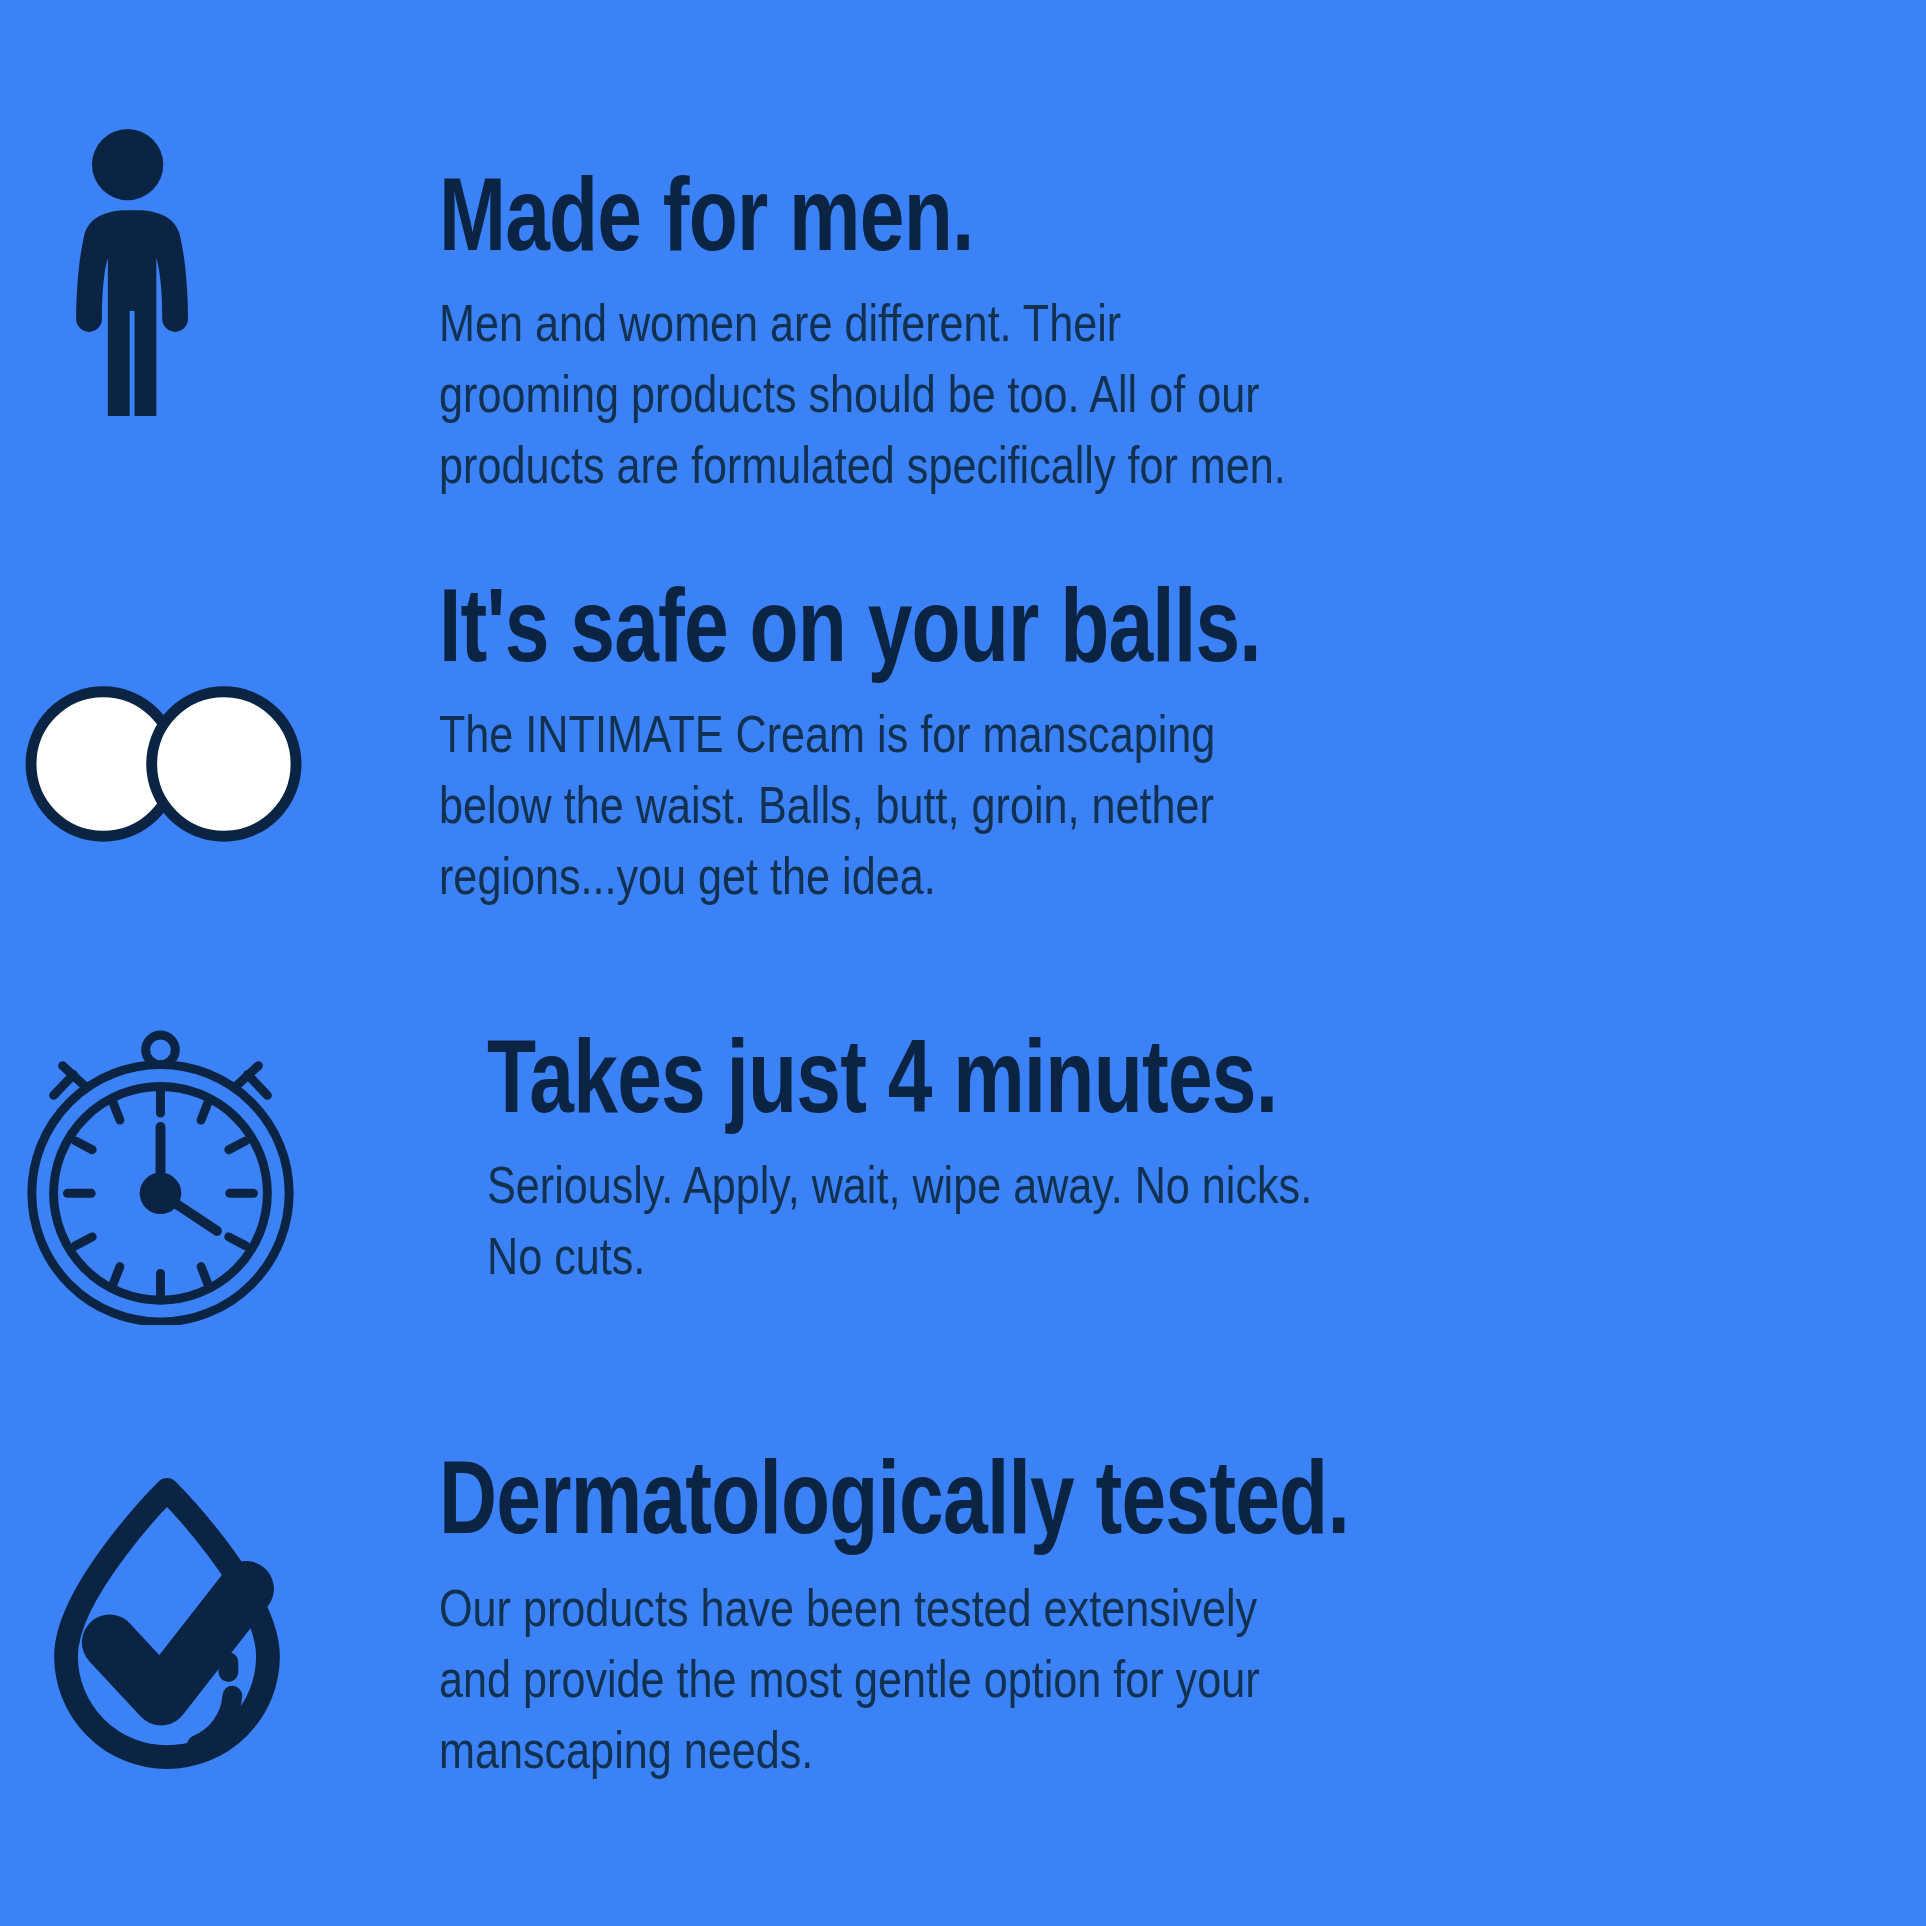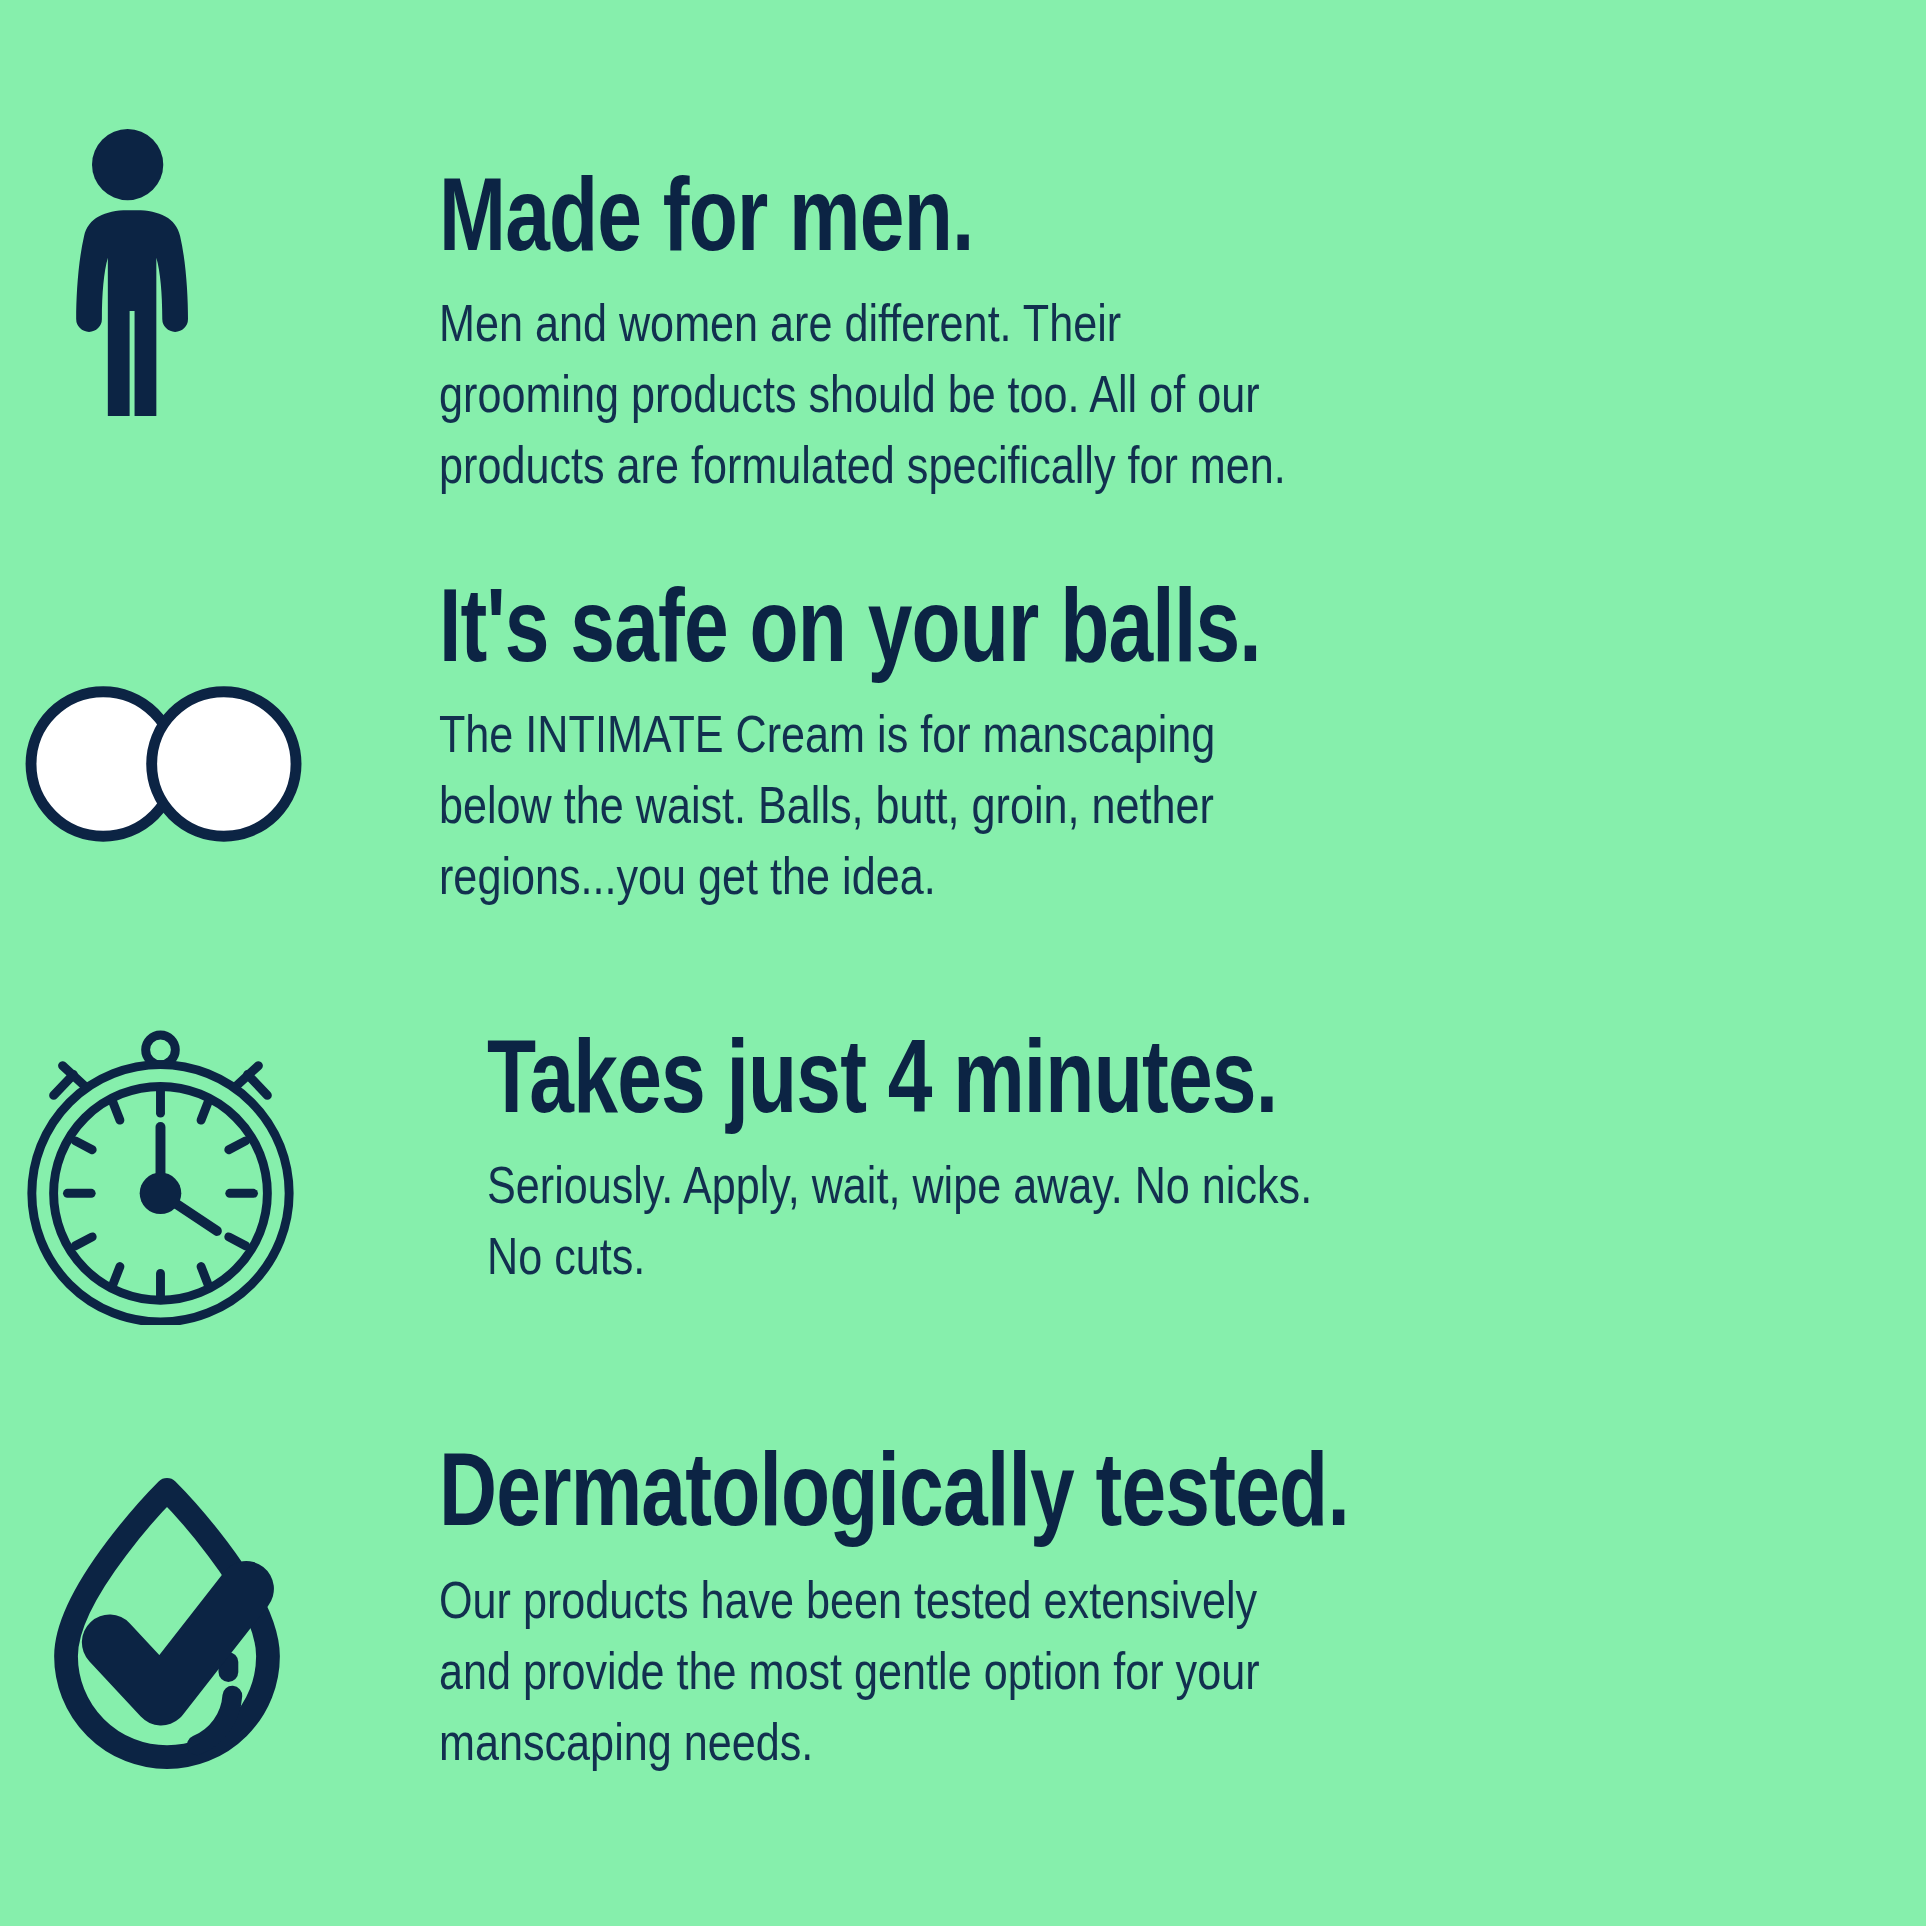--- a/index.html
+++ b/index.html
@@ -10,21 +10,21 @@
     width: 1927px;
     height: 1927px;
     background: #c3e2f7;
     font-family: "Liberation Sans", "DejaVu Sans", sans-serif;
     overflow: hidden;
   }
   .canvas {
     position: relative;
     width: 1927px;
     height: 1927px;
-    background: #86efac;
+    background: #3b82f6;
   }
 
   
   .feature {
     position: absolute;
     left: 0;
     width: 1927px;
   }
   .feature-icon {
     position: absolute;
@@ -71,21 +71,21 @@
   #feature-1 .feature-text { top: 8px; }
   #feature-1 .feature-desc { margin-top: 22px; }
 
   #feature-2 { top: 1014px; }
   #feature-2 .feature-icon { left: 16px; top: 14px; }
   #feature-2 .feature-text { top: 11px; margin-left: 48px; }
   #feature-2 .feature-desc { margin-top: 22px; }
 
   #feature-3 { top: 1438px; }
   #feature-3 .feature-icon { left: 44px; top: 34px; }
-  #feature-3 .feature-text { top: 0px; }
+  #feature-3 .feature-text { top: 8px; }
   #feature-3 .feature-desc { margin-top: 24px; }
 
   .icon-svg { display: block; }
 </style>
 </head>
 <body>
 
 <div class="canvas">
 
   <section class="feature" id="feature-0">

